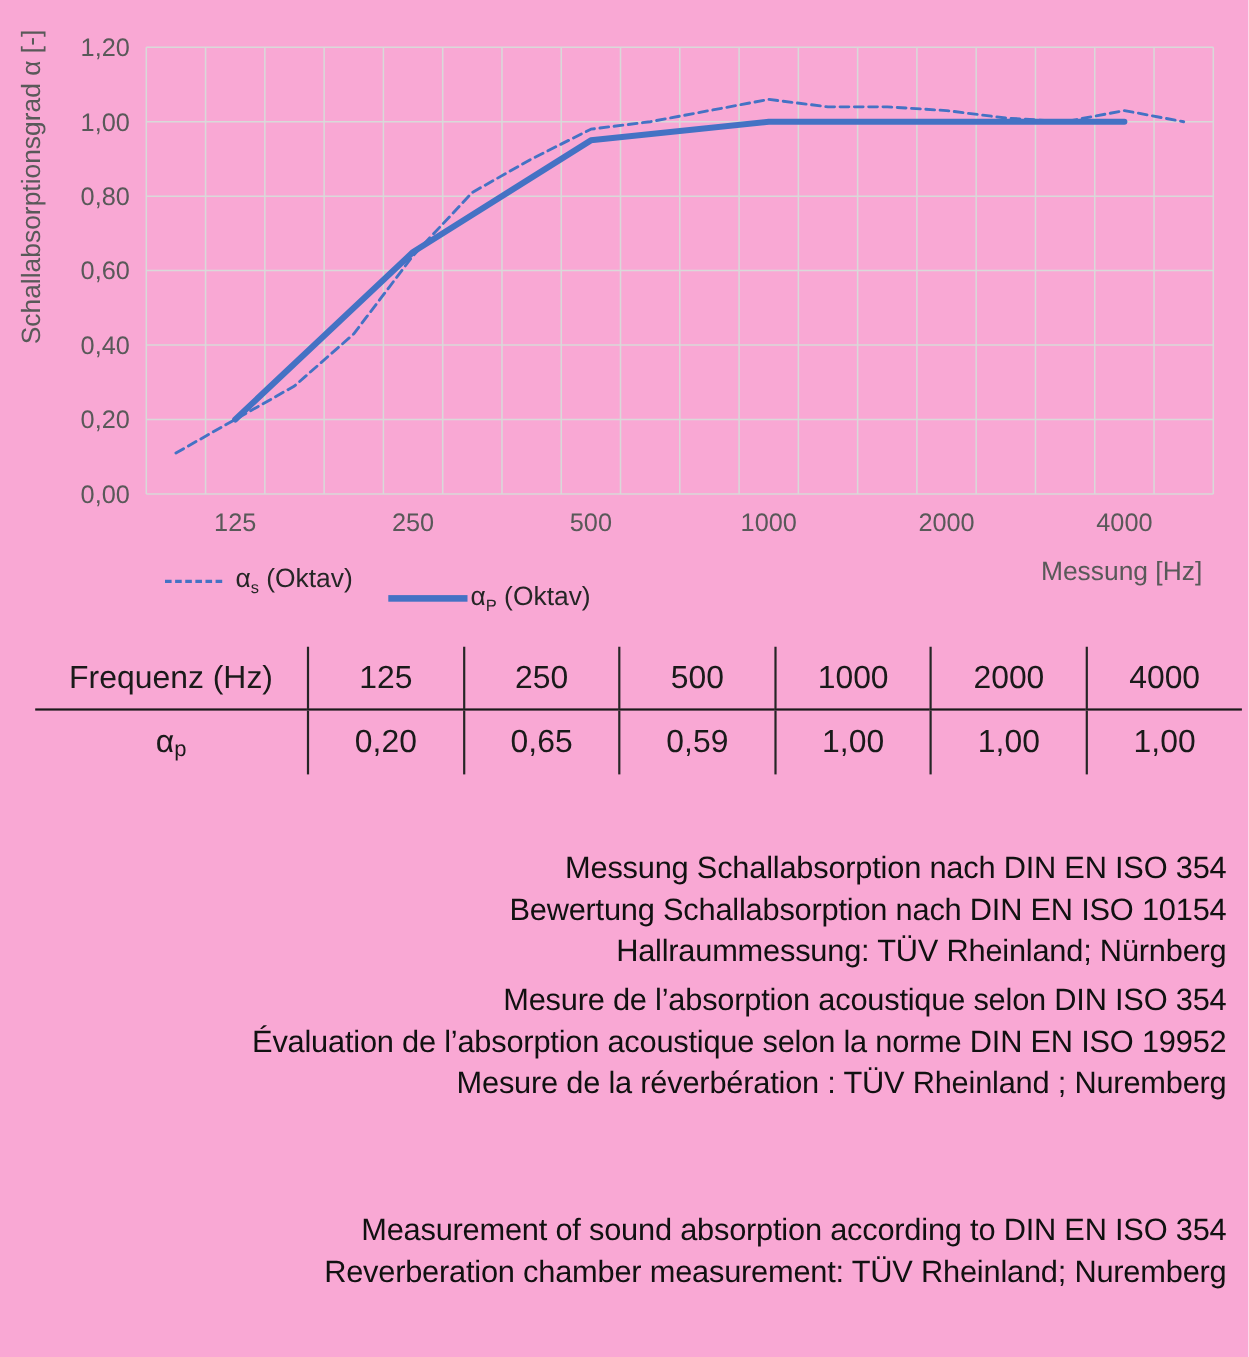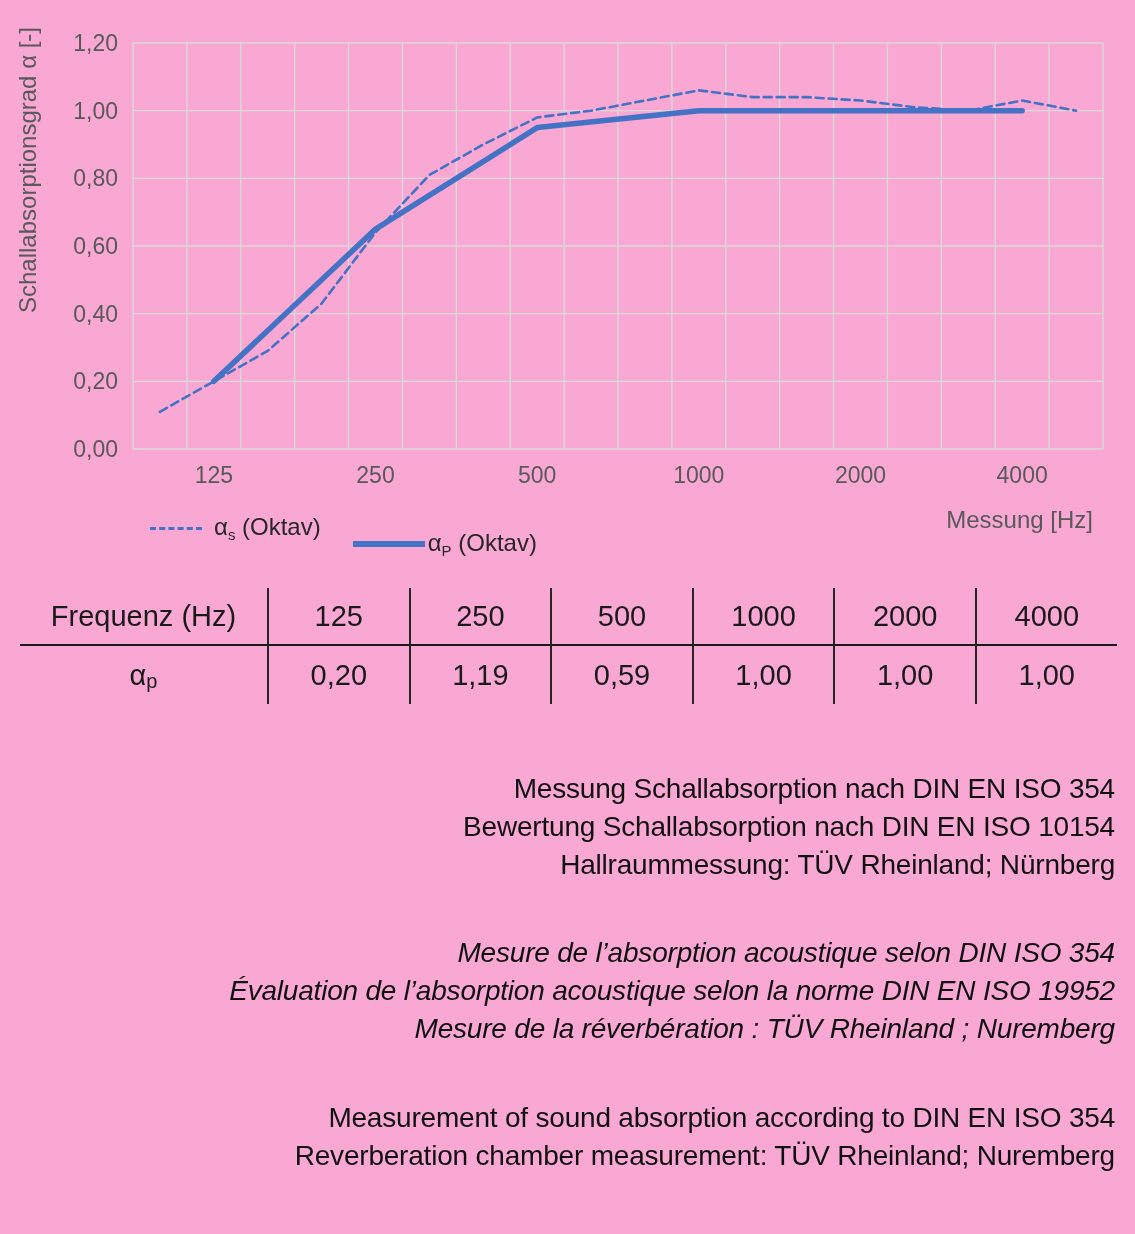--- a/index.html
+++ b/index.html
@@ -15,33 +15,33 @@
   
   .legend{position:absolute;top:511px;left:150px;display:flex;align-items:center;
           font-size:24px;color:#262626;height:34px;}
   .legend-item{display:flex;align-items:center;}
   .legend-item + .legend-item{margin-left:32px;margin-top:31px;}
   .sample-dashed{width:52px;height:0;border-top:3px dashed #4472C4;margin-right:12px;}
   .sample-solid{width:72px;height:6px;background:#4472C4;margin-right:3px;}
   .legend-label sub,.subp{font-size:15px;vertical-align:-5px;}
 
   
-  .abs-table{position:absolute;top:588px;left:20px;width:1097px;display:grid;
+  .abs-table{position:absolute;top:588px;left:32px;width:1097px;display:grid;
              grid-template-columns:247px repeat(6,141.6px);grid-auto-rows:58px;
              color:#1a1a1a;font-size:29px;}
   .cell{display:flex;align-items:center;justify-content:center;}
   .cell.sep{border-left:2px solid #262626;}
   .cell.head{border-bottom:2.5px solid #1a1a1a;}
   .subp{font-size:20px;vertical-align:-6px;position:relative;top:6px;}
 
   
   .tb{position:absolute;left:0;right:20px;text-align:right;font-size:28px;
       line-height:38px;color:#111111;letter-spacing:-0.2px;}
   .tb-de{top:770px;}
-  .tb-fr{top:934px;font-style:italic;}
+  .tb-fr{top:890px;}
   .tb-en{top:1099px;padding-left:16px;}
 </style>
 </head>
 <body>
 
 <div class="page">
 
   <svg id="chart-svg" width="1135" height="500" aria-label="sound absorption chart">
       <g stroke="#D9D9D9" stroke-width="1.4">
         <line x1="133" y1="43" x2="1103" y2="43"></line>
@@ -115,21 +115,21 @@
     <div class="cell head sep">500</div>
     <div class="cell head sep">1000</div>
     <div class="cell head sep">2000</div>
     <div class="cell head sep">4000</div>
 
     <div class="cell">
         <span>α</span>
         <span class="subp">p</span>
       </div>
     <div class="cell sep">0,20</div>
-    <div class="cell sep">1,19</div>
+    <div class="cell sep">0,65</div>
     <div class="cell sep">0,59</div>
     <div class="cell sep">1,00</div>
     <div class="cell sep">1,00</div>
     <div class="cell sep">1,00</div>
   </div>
 
   <div class="tb tb-de">
     <div>Messung Schallabsorption nach DIN EN ISO 354</div>
     <div>Bewertung Schallabsorption nach DIN EN ISO 10154</div>
     <div>Hallraummessung: TÜV Rheinland; Nürnberg</div>

